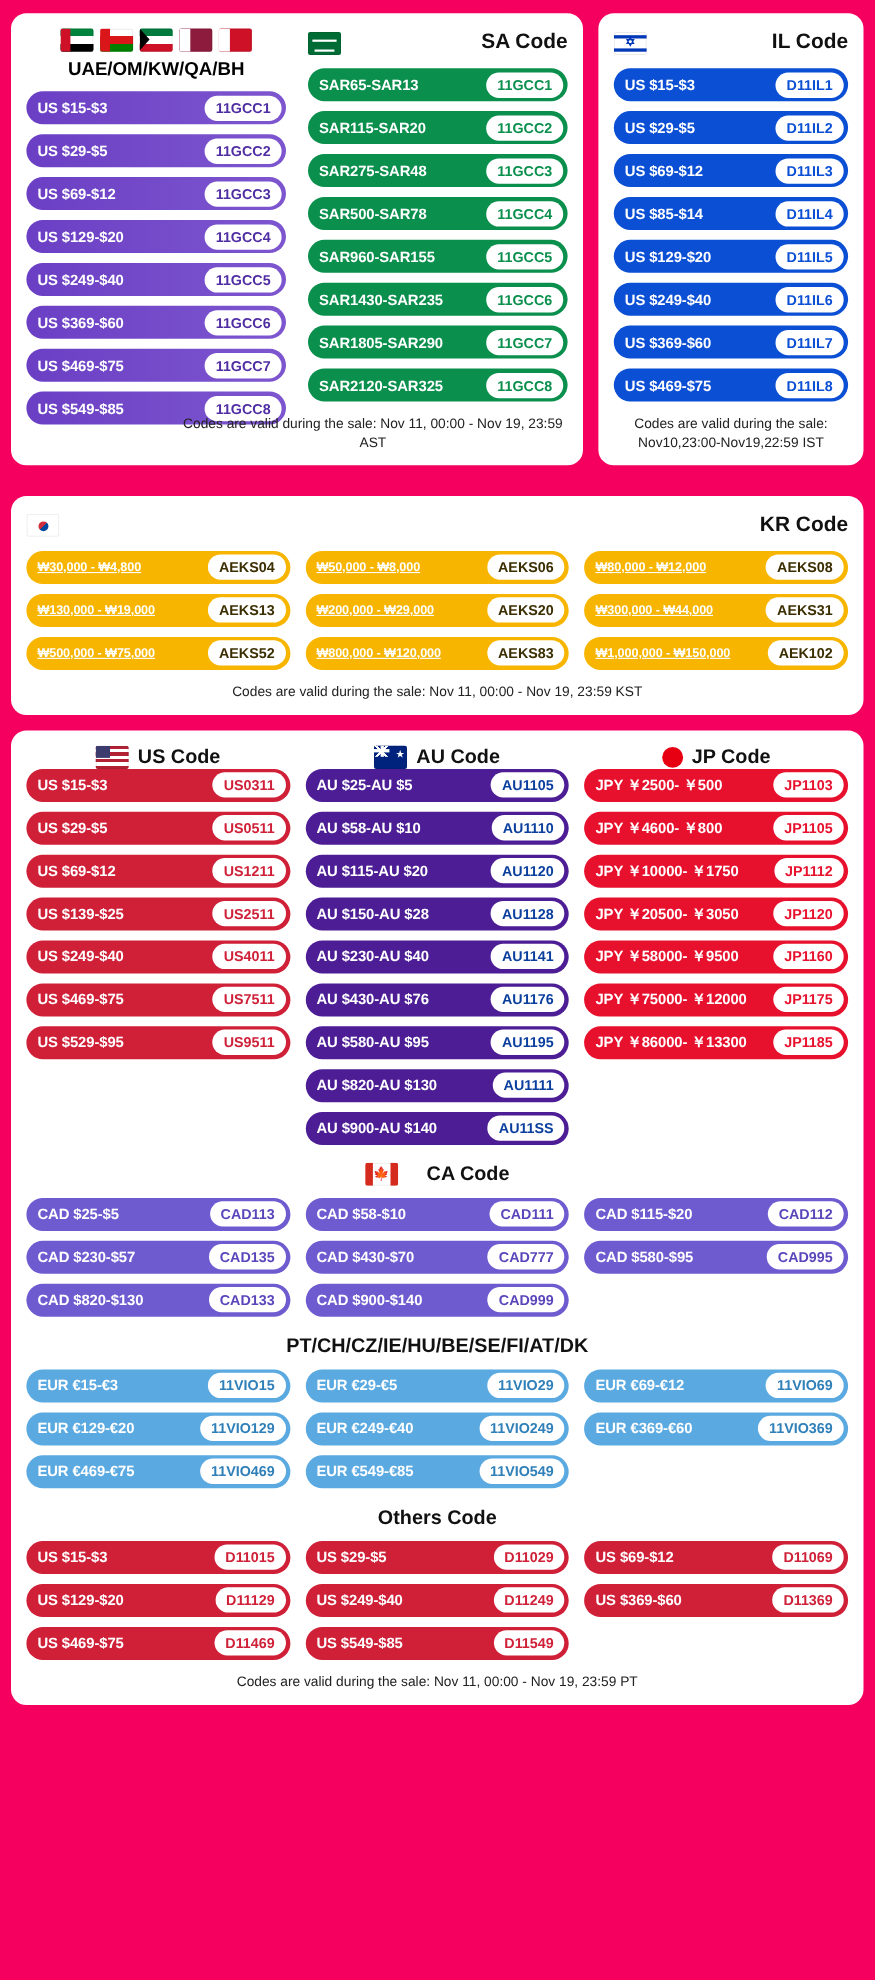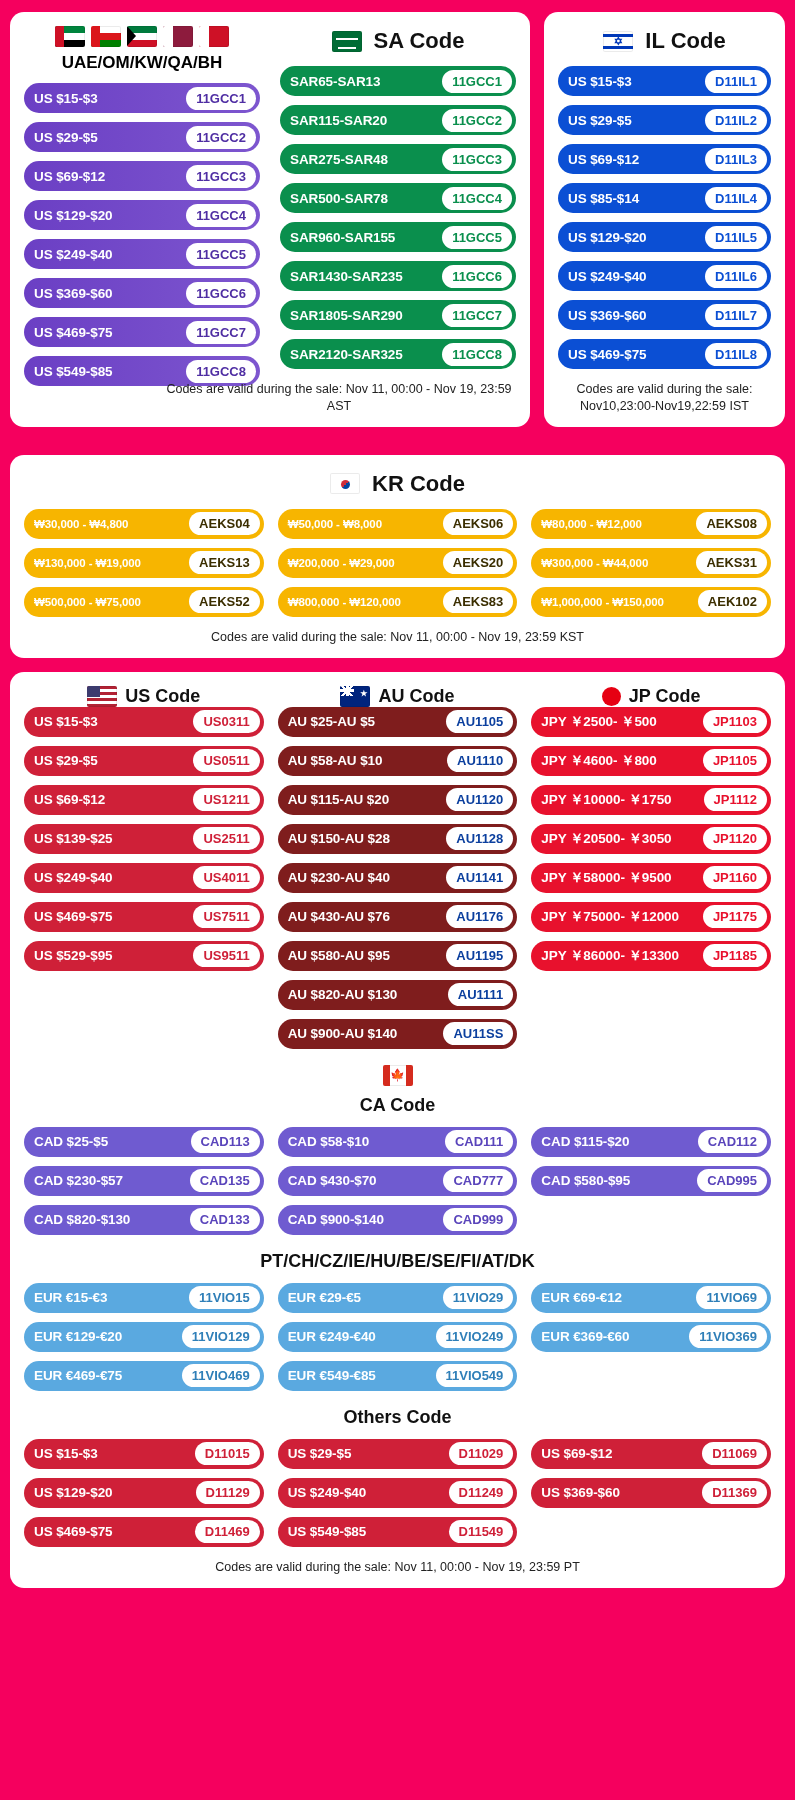--- a/index.html
+++ b/index.html
@@ -18,23 +18,23 @@
     padding: 14px 14px 12px 14px;
     margin-bottom: 14px;
   }
   .row-cards { display: flex; gap: 14px; margin-bottom: 14px; align-items: stretch; }
   .card.flex-a { flex: 0 0 520px; display:flex; }
   .card.flex-b { flex: 1 1 auto; }
 
   .sect-title {
     display: flex;
     align-items: center;
-    justify-content: center;
+    justify-content: space-between;
     gap: 12px;
-    font-size: 22px;
+    font-size: 19px;
     font-weight: bold;
     color: #111;
     margin: 2px 0 12px 0;
   }
 
   
   .flag { display:inline-block; width:30px; height:21px; border-radius:2px; overflow:hidden; position:relative; vertical-align:middle; box-shadow:0 0 0 1px rgba(0,0,0,.08) inset; }
   .flags-strip { display:flex; gap:6px; justify-content:center; }
 
   .f-ae { background: linear-gradient(#00843d 0 33.3%, #fff 33.3% 66.6%, #000 66.6% 100%); }
@@ -97,26 +97,26 @@
     font-weight: bold;
     margin-left: 8px;
     flex: 0 0 auto;
   }
   .pill.purple { background: linear-gradient(90deg,#6b3fc4,#7d56cf); }
   .pill.purple .code { color:#4f2ea3; }
   .pill.green { background:#0a8f4d; }
   .pill.green .code { color:#0a8f4d; }
   .pill.blue { background:#0b4fd4; }
   .pill.blue .code { color:#0b4fd4; }
-  .pill.gold { background:#f7b500; color:#fff; }
+  .pill.gold { background:#f7b500; color:#fff;text-decoration:underline; }
   .pill.gold .code { color:#3b2e00; }
   .pill.gold .amt { font-size:11.5px; }
   .pill.red { background:#cf2038; }
   .pill.red .code { color:#cf2038; }
-  .pill.navy { background:#7f1d1d; }
+  .pill.navy { background:#4c1d95; }
   .pill.navy .code { color:#0b3f9e; }
   .pill.jpred { background:#e8112d; }
   .pill.jpred .code { color:#e8112d; }
   .pill.violet { background:#6f5bd0; }
   .pill.violet .code { color:#5a45bb; }
   .pill.skyblue { background:#5aa9e0; }
   .pill.skyblue .code { color:#2f7fb8; }
   .pill.crimson { background:#cf2038; }
   .pill.crimson .code { color:#cf2038; }
 
@@ -128,21 +128,21 @@
     line-height: 1.35;
   }
 
   .sub-head {
     text-align:center;
     font-size: 18px;
     font-weight: bold;
     color:#111;
     margin: 16px 0 11px 0;
   }
-  .sub-head.with-flag { display:flex; align-items:center; justify-content:center; gap:9px;flex-direction:column; }
+  .sub-head.with-flag { display:flex; align-items:flex-start; justify-content:center; gap:26px; }
 
   .col-head { display:flex; align-items:center; gap:8px; justify-content:center; font-size:18px; font-weight:bold; color:#111; }
   .three-head { display:grid; grid-template-columns: repeat(3,1fr); column-gap:14px; }
   .gcc-title { text-align:center; font-size:17px; font-weight:bold; margin-top:6px; }
 </style>
 </head>
 <body>
 
 <div class="page">
 

